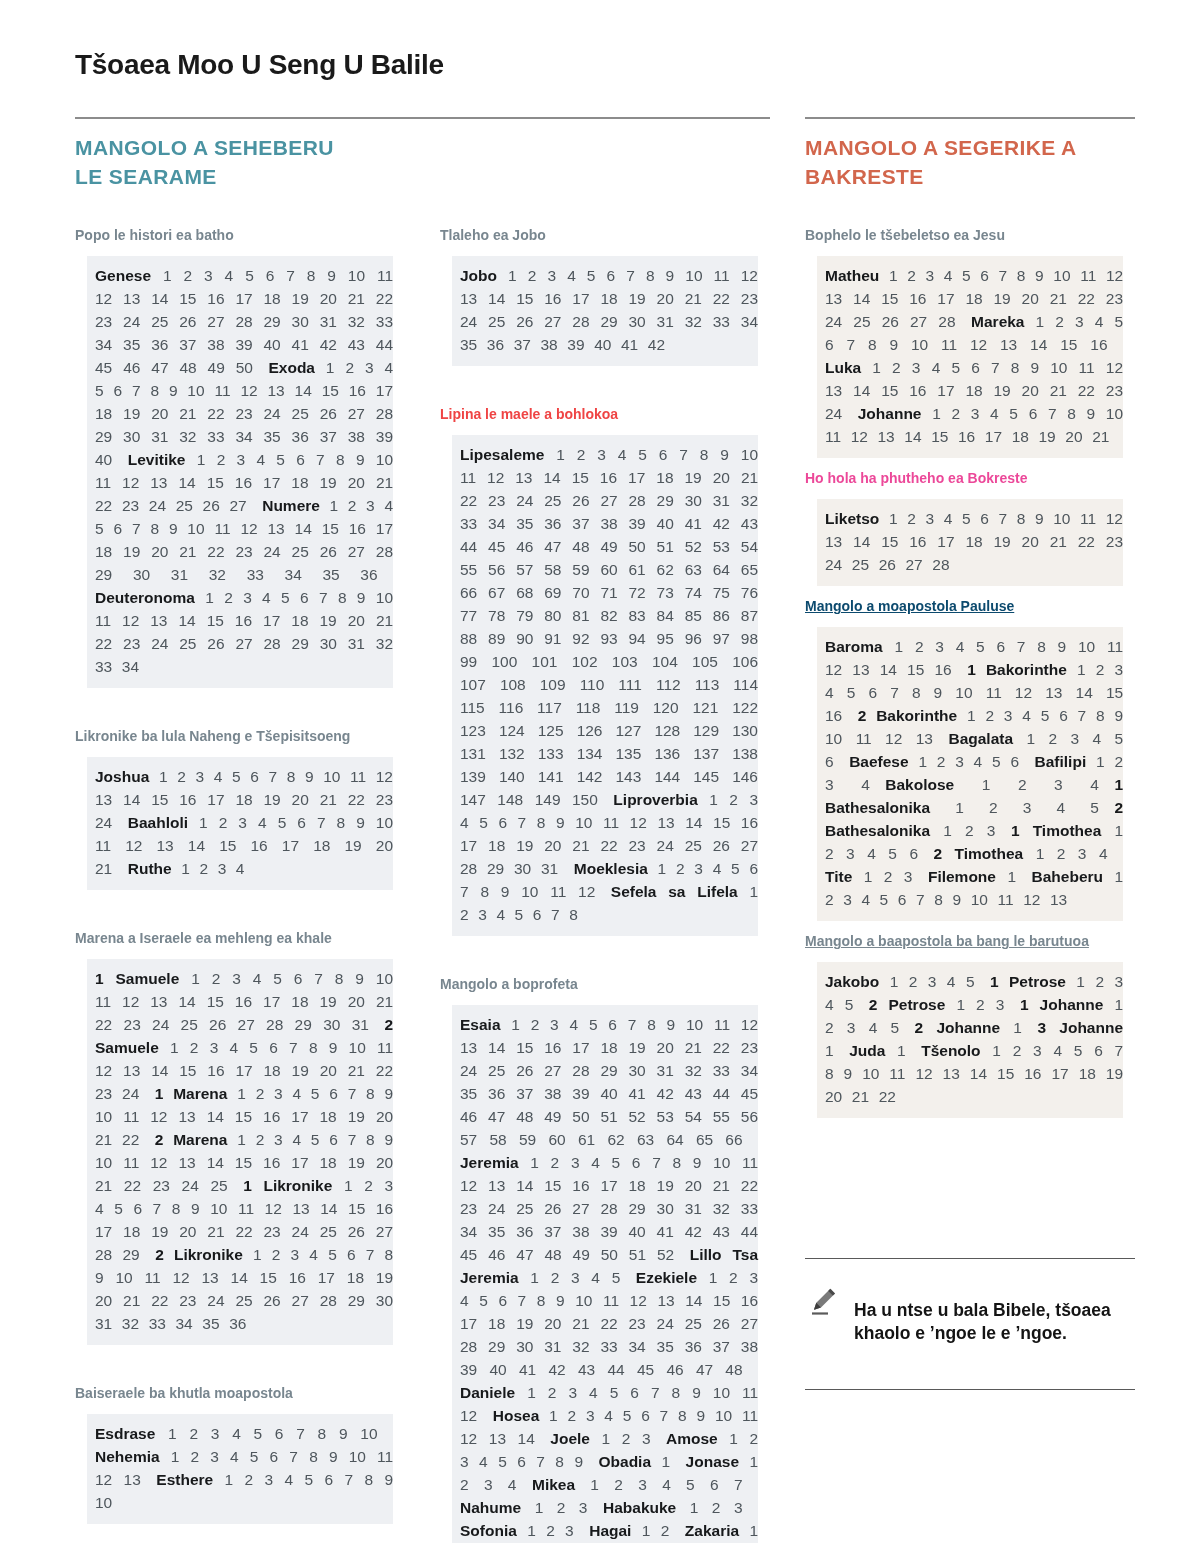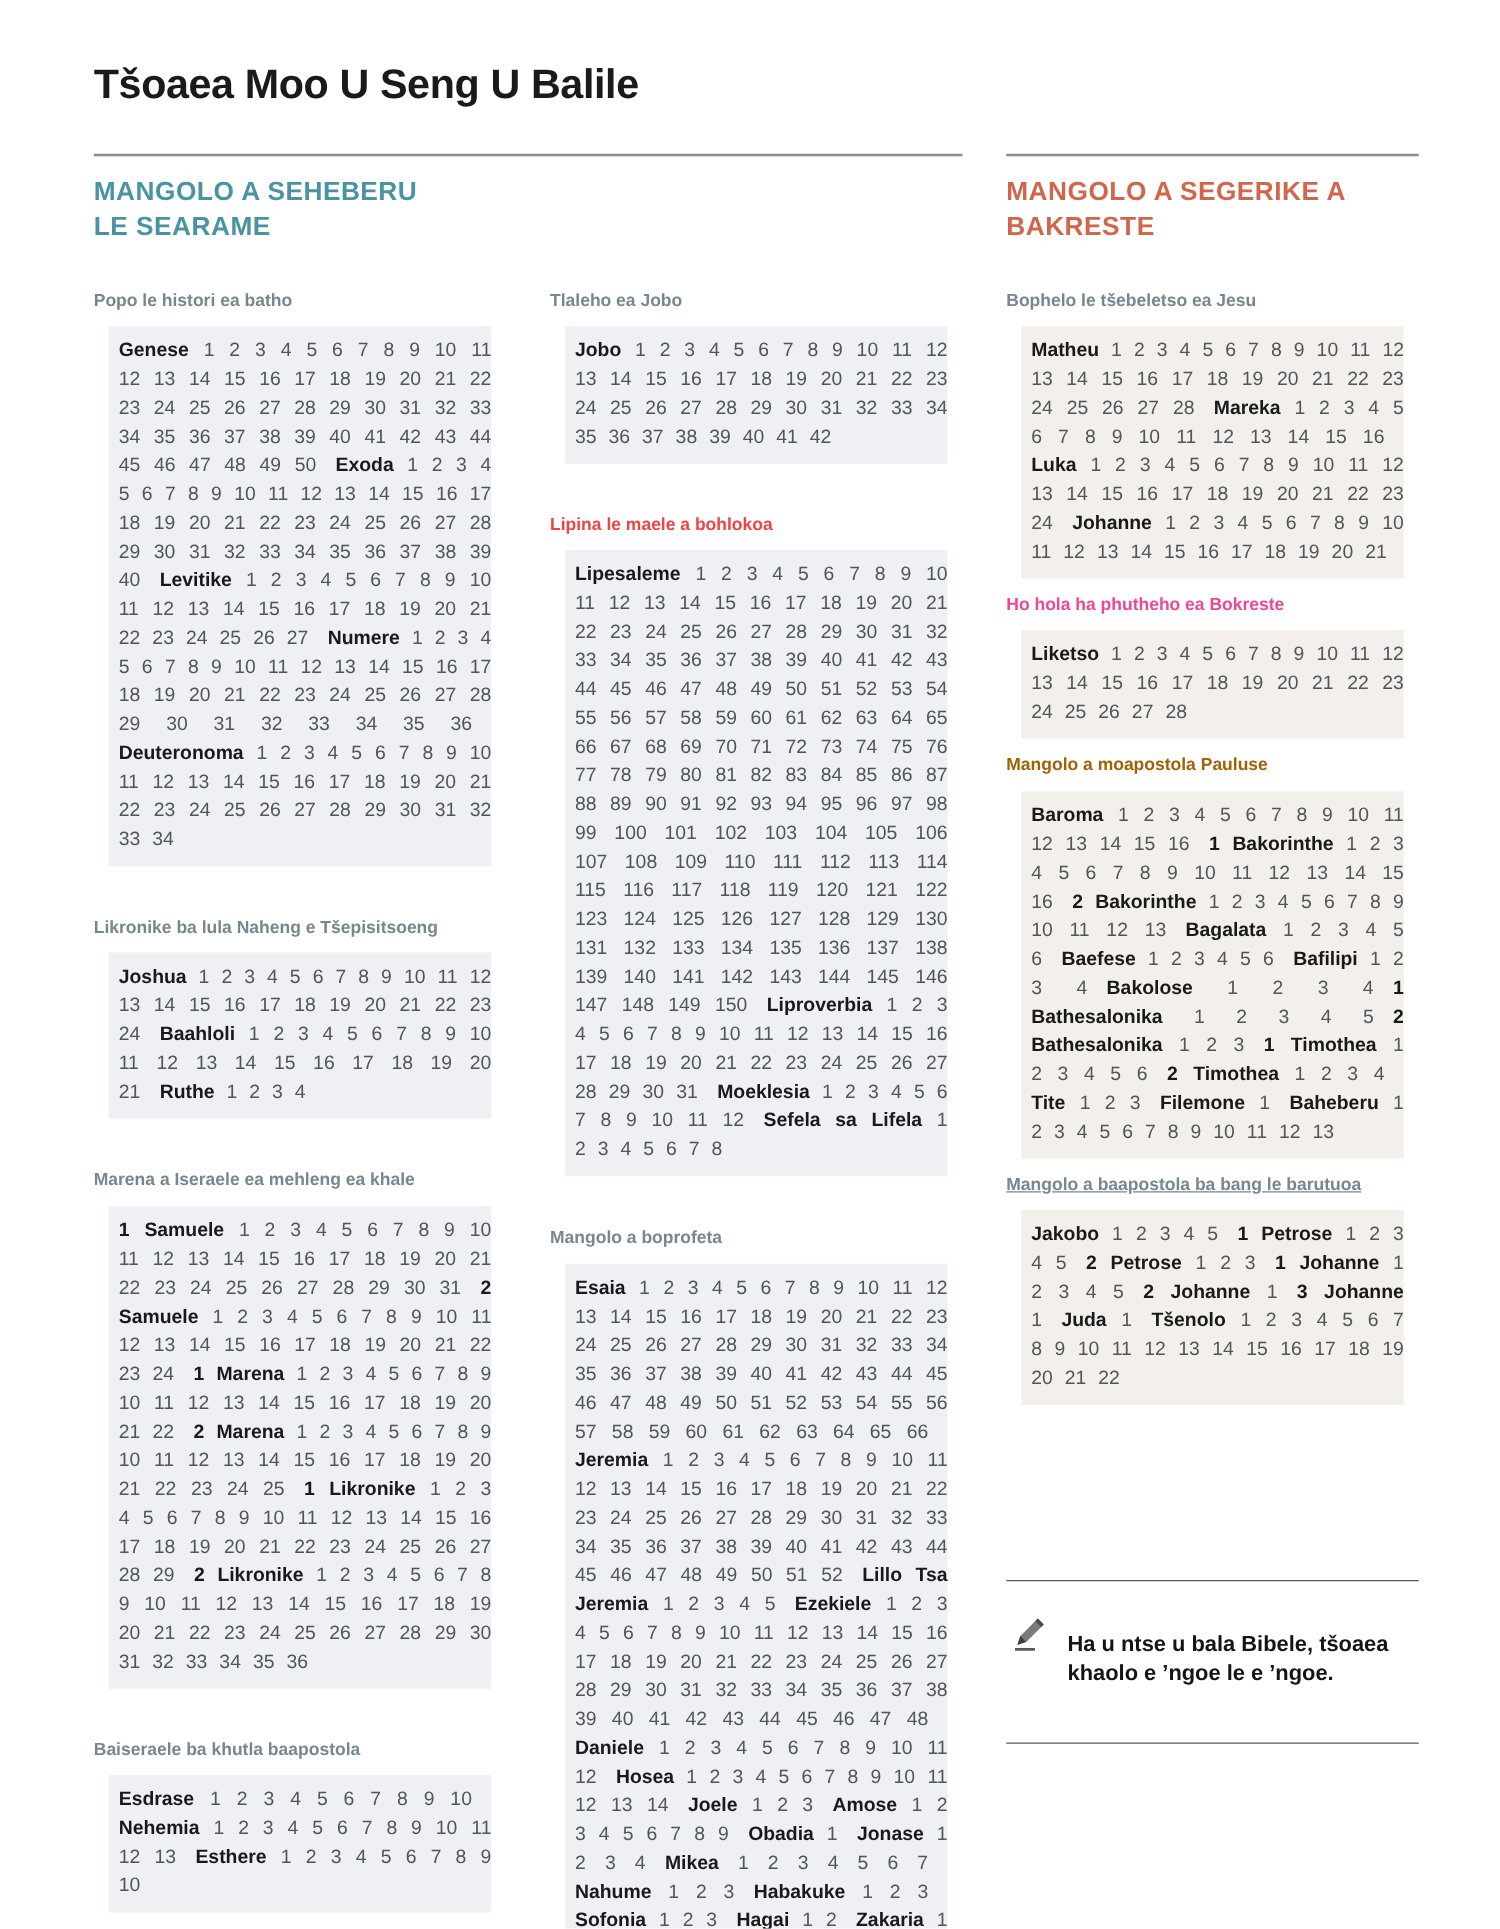--- a/index.html
+++ b/index.html
@@ -8,21 +8,21 @@
     position:relative;
     width:1200px;height:1543px;
     background:#ffffff;
     font-family:"Liberation Sans",sans-serif;
     overflow:hidden;
     box-sizing:border-box;
   }
   .page-title{
     margin:0 0 0 75px;
     padding-top:50px;
-    font-size:33px;
+    font-size:28px;
     font-weight:bold;
     letter-spacing:-0.3px;
     color:#1a1a1a;
     line-height:1.05;
   }
   .grid{
     margin:38px 0 0 75px;
     display:grid;
     grid-template-columns:330px 330px 330px;
     column-gap:35px;
@@ -108,21 +108,21 @@
         </section>
         <section>
           <h3 class="sec-head" style="color: rgb(120, 134, 143);">Likronike ba lula Naheng e Tšepisitsoeng</h3>
           <p class="chapters"><b>Joshua</b> <span class="num">1</span> <span class="num">2</span> <span class="num">3</span> <span class="num">4</span> <span class="num">5</span> <span class="num">6</span> <span class="num">7</span> <span class="num">8</span> <span class="num">9</span> <span class="num">10</span> <span class="num">11</span> <span class="num">12</span> <span class="num">13</span> <span class="num">14</span> <span class="num">15</span> <span class="num">16</span> <span class="num">17</span> <span class="num">18</span> <span class="num">19</span> <span class="num">20</span> <span class="num">21</span> <span class="num">22</span> <span class="num">23</span> <span class="num">24</span>  <b>Baahloli</b> <span class="num">1</span> <span class="num">2</span> <span class="num">3</span> <span class="num">4</span> <span class="num">5</span> <span class="num">6</span> <span class="num">7</span> <span class="num">8</span> <span class="num">9</span> <span class="num">10</span> <span class="num">11</span> <span class="num">12</span> <span class="num">13</span> <span class="num">14</span> <span class="num">15</span> <span class="num">16</span> <span class="num">17</span> <span class="num">18</span> <span class="num">19</span> <span class="num">20</span> <span class="num">21</span>  <b>Ruthe</b> <span class="num">1</span> <span class="num">2</span> <span class="num">3</span> <span class="num">4</span></p>
         </section>
         <section>
           <h3 class="sec-head" style="color: rgb(120, 134, 143);">Marena a Iseraele ea mehleng ea khale</h3>
           <p class="chapters"><b>1 Samuele</b> <span class="num">1</span> <span class="num">2</span> <span class="num">3</span> <span class="num">4</span> <span class="num">5</span> <span class="num">6</span> <span class="num">7</span> <span class="num">8</span> <span class="num">9</span> <span class="num">10</span> <span class="num">11</span> <span class="num">12</span> <span class="num">13</span> <span class="num">14</span> <span class="num">15</span> <span class="num">16</span> <span class="num">17</span> <span class="num">18</span> <span class="num">19</span> <span class="num">20</span> <span class="num">21</span> <span class="num">22</span> <span class="num">23</span> <span class="num">24</span> <span class="num">25</span> <span class="num">26</span> <span class="num">27</span> <span class="num">28</span> <span class="num">29</span> <span class="num">30</span> <span class="num">31</span>  <b>2 Samuele</b> <span class="num">1</span> <span class="num">2</span> <span class="num">3</span> <span class="num">4</span> <span class="num">5</span> <span class="num">6</span> <span class="num">7</span> <span class="num">8</span> <span class="num">9</span> <span class="num">10</span> <span class="num">11</span> <span class="num">12</span> <span class="num">13</span> <span class="num">14</span> <span class="num">15</span> <span class="num">16</span> <span class="num">17</span> <span class="num">18</span> <span class="num">19</span> <span class="num">20</span> <span class="num">21</span> <span class="num">22</span> <span class="num">23</span> <span class="num">24</span>  <b>1 Marena</b> <span class="num">1</span> <span class="num">2</span> <span class="num">3</span> <span class="num">4</span> <span class="num">5</span> <span class="num">6</span> <span class="num">7</span> <span class="num">8</span> <span class="num">9</span> <span class="num">10</span> <span class="num">11</span> <span class="num">12</span> <span class="num">13</span> <span class="num">14</span> <span class="num">15</span> <span class="num">16</span> <span class="num">17</span> <span class="num">18</span> <span class="num">19</span> <span class="num">20</span> <span class="num">21</span> <span class="num">22</span>  <b>2 Marena</b> <span class="num">1</span> <span class="num">2</span> <span class="num">3</span> <span class="num">4</span> <span class="num">5</span> <span class="num">6</span> <span class="num">7</span> <span class="num">8</span> <span class="num">9</span> <span class="num">10</span> <span class="num">11</span> <span class="num">12</span> <span class="num">13</span> <span class="num">14</span> <span class="num">15</span> <span class="num">16</span> <span class="num">17</span> <span class="num">18</span> <span class="num">19</span> <span class="num">20</span> <span class="num">21</span> <span class="num">22</span> <span class="num">23</span> <span class="num">24</span> <span class="num">25</span>  <b>1 Likronike</b> <span class="num">1</span> <span class="num">2</span> <span class="num">3</span> <span class="num">4</span> <span class="num">5</span> <span class="num">6</span> <span class="num">7</span> <span class="num">8</span> <span class="num">9</span> <span class="num">10</span> <span class="num">11</span> <span class="num">12</span> <span class="num">13</span> <span class="num">14</span> <span class="num">15</span> <span class="num">16</span> <span class="num">17</span> <span class="num">18</span> <span class="num">19</span> <span class="num">20</span> <span class="num">21</span> <span class="num">22</span> <span class="num">23</span> <span class="num">24</span> <span class="num">25</span> <span class="num">26</span> <span class="num">27</span> <span class="num">28</span> <span class="num">29</span>  <b>2 Likronike</b> <span class="num">1</span> <span class="num">2</span> <span class="num">3</span> <span class="num">4</span> <span class="num">5</span> <span class="num">6</span> <span class="num">7</span> <span class="num">8</span> <span class="num">9</span> <span class="num">10</span> <span class="num">11</span> <span class="num">12</span> <span class="num">13</span> <span class="num">14</span> <span class="num">15</span> <span class="num">16</span> <span class="num">17</span> <span class="num">18</span> <span class="num">19</span> <span class="num">20</span> <span class="num">21</span> <span class="num">22</span> <span class="num">23</span> <span class="num">24</span> <span class="num">25</span> <span class="num">26</span> <span class="num">27</span> <span class="num">28</span> <span class="num">29</span> <span class="num">30</span> <span class="num">31</span> <span class="num">32</span> <span class="num">33</span> <span class="num">34</span> <span class="num">35</span> <span class="num">36</span></p>
         </section>
         <section>
-          <h3 class="sec-head" style="color: rgb(120, 134, 143);">Baiseraele ba khutla baapostola</h3>
+          <h3 class="sec-head" style="color: rgb(120, 134, 143);">Baiseraele ba khutla moapostola</h3>
           <p class="chapters"><b>Esdrase</b> <span class="num">1</span> <span class="num">2</span> <span class="num">3</span> <span class="num">4</span> <span class="num">5</span> <span class="num">6</span> <span class="num">7</span> <span class="num">8</span> <span class="num">9</span> <span class="num">10</span>  <b>Nehemia</b> <span class="num">1</span> <span class="num">2</span> <span class="num">3</span> <span class="num">4</span> <span class="num">5</span> <span class="num">6</span> <span class="num">7</span> <span class="num">8</span> <span class="num">9</span> <span class="num">10</span> <span class="num">11</span> <span class="num">12</span> <span class="num">13</span>  <b>Esthere</b> <span class="num">1</span> <span class="num">2</span> <span class="num">3</span> <span class="num">4</span> <span class="num">5</span> <span class="num">6</span> <span class="num">7</span> <span class="num">8</span> <span class="num">9</span> <span class="num">10</span></p>
         </section>
       </div>
 
     <div class="col col-2">
         <section>
           <h3 class="sec-head" style="color: rgb(120, 134, 143);">Tlaleho ea Jobo</h3>
           <p class="chapters"><b>Jobo</b> <span class="num">1</span> <span class="num">2</span> <span class="num">3</span> <span class="num">4</span> <span class="num">5</span> <span class="num">6</span> <span class="num">7</span> <span class="num">8</span> <span class="num">9</span> <span class="num">10</span> <span class="num">11</span> <span class="num">12</span> <span class="num">13</span> <span class="num">14</span> <span class="num">15</span> <span class="num">16</span> <span class="num">17</span> <span class="num">18</span> <span class="num">19</span> <span class="num">20</span> <span class="num">21</span> <span class="num">22</span> <span class="num">23</span> <span class="num">24</span> <span class="num">25</span> <span class="num">26</span> <span class="num">27</span> <span class="num">28</span> <span class="num">29</span> <span class="num">30</span> <span class="num">31</span> <span class="num">32</span> <span class="num">33</span> <span class="num">34</span> <span class="num">35</span> <span class="num">36</span> <span class="num">37</span> <span class="num">38</span> <span class="num">39</span> <span class="num">40</span> <span class="num">41</span> <span class="num">42</span></p>
         </section>
         <section>
@@ -139,21 +139,21 @@
       <div>
           <section>
             <h3 class="sec-head" style="color: rgb(120, 134, 143);">Bophelo le tšebeletso ea Jesu</h3>
             <p class="chapters"><b>Matheu</b> <span class="num">1</span> <span class="num">2</span> <span class="num">3</span> <span class="num">4</span> <span class="num">5</span> <span class="num">6</span> <span class="num">7</span> <span class="num">8</span> <span class="num">9</span> <span class="num">10</span> <span class="num">11</span> <span class="num">12</span> <span class="num">13</span> <span class="num">14</span> <span class="num">15</span> <span class="num">16</span> <span class="num">17</span> <span class="num">18</span> <span class="num">19</span> <span class="num">20</span> <span class="num">21</span> <span class="num">22</span> <span class="num">23</span> <span class="num">24</span> <span class="num">25</span> <span class="num">26</span> <span class="num">27</span> <span class="num">28</span>  <b>Mareka</b> <span class="num">1</span> <span class="num">2</span> <span class="num">3</span> <span class="num">4</span> <span class="num">5</span> <span class="num">6</span> <span class="num">7</span> <span class="num">8</span> <span class="num">9</span> <span class="num">10</span> <span class="num">11</span> <span class="num">12</span> <span class="num">13</span> <span class="num">14</span> <span class="num">15</span> <span class="num">16</span>  <b>Luka</b> <span class="num">1</span> <span class="num">2</span> <span class="num">3</span> <span class="num">4</span> <span class="num">5</span> <span class="num">6</span> <span class="num">7</span> <span class="num">8</span> <span class="num">9</span> <span class="num">10</span> <span class="num">11</span> <span class="num">12</span> <span class="num">13</span> <span class="num">14</span> <span class="num">15</span> <span class="num">16</span> <span class="num">17</span> <span class="num">18</span> <span class="num">19</span> <span class="num">20</span> <span class="num">21</span> <span class="num">22</span> <span class="num">23</span> <span class="num">24</span>  <b>Johanne</b> <span class="num">1</span> <span class="num">2</span> <span class="num">3</span> <span class="num">4</span> <span class="num">5</span> <span class="num">6</span> <span class="num">7</span> <span class="num">8</span> <span class="num">9</span> <span class="num">10</span> <span class="num">11</span> <span class="num">12</span> <span class="num">13</span> <span class="num">14</span> <span class="num">15</span> <span class="num">16</span> <span class="num">17</span> <span class="num">18</span> <span class="num">19</span> <span class="num">20</span> <span class="num">21</span></p>
           </section>
           <section>
             <h3 class="sec-head" style="color: #ec4899;">Ho hola ha phutheho ea Bokreste</h3>
             <p class="chapters"><b>Liketso</b> <span class="num">1</span> <span class="num">2</span> <span class="num">3</span> <span class="num">4</span> <span class="num">5</span> <span class="num">6</span> <span class="num">7</span> <span class="num">8</span> <span class="num">9</span> <span class="num">10</span> <span class="num">11</span> <span class="num">12</span> <span class="num">13</span> <span class="num">14</span> <span class="num">15</span> <span class="num">16</span> <span class="num">17</span> <span class="num">18</span> <span class="num">19</span> <span class="num">20</span> <span class="num">21</span> <span class="num">22</span> <span class="num">23</span> <span class="num">24</span> <span class="num">25</span> <span class="num">26</span> <span class="num">27</span> <span class="num">28</span></p>
           </section>
           <section>
-            <h3 class="sec-head" style="color: #a16207;">Mangolo a moapostola Pauluse</h3>
+            <h3 class="sec-head" style="color: #0c4a6e; text-decoration: underline;">Mangolo a moapostola Pauluse</h3>
             <p class="chapters"><b>Baroma</b> <span class="num">1</span> <span class="num">2</span> <span class="num">3</span> <span class="num">4</span> <span class="num">5</span> <span class="num">6</span> <span class="num">7</span> <span class="num">8</span> <span class="num">9</span> <span class="num">10</span> <span class="num">11</span> <span class="num">12</span> <span class="num">13</span> <span class="num">14</span> <span class="num">15</span> <span class="num">16</span>  <b>1 Bakorinthe</b> <span class="num">1</span> <span class="num">2</span> <span class="num">3</span> <span class="num">4</span> <span class="num">5</span> <span class="num">6</span> <span class="num">7</span> <span class="num">8</span> <span class="num">9</span> <span class="num">10</span> <span class="num">11</span> <span class="num">12</span> <span class="num">13</span> <span class="num">14</span> <span class="num">15</span> <span class="num">16</span>  <b>2 Bakorinthe</b> <span class="num">1</span> <span class="num">2</span> <span class="num">3</span> <span class="num">4</span> <span class="num">5</span> <span class="num">6</span> <span class="num">7</span> <span class="num">8</span> <span class="num">9</span> <span class="num">10</span> <span class="num">11</span> <span class="num">12</span> <span class="num">13</span>  <b>Bagalata</b> <span class="num">1</span> <span class="num">2</span> <span class="num">3</span> <span class="num">4</span> <span class="num">5</span> <span class="num">6</span>  <b>Baefese</b> <span class="num">1</span> <span class="num">2</span> <span class="num">3</span> <span class="num">4</span> <span class="num">5</span> <span class="num">6</span>  <b>Bafilipi</b> <span class="num">1</span> <span class="num">2</span> <span class="num">3</span> <span class="num">4</span>  <b>Bakolose</b> <span class="num">1</span> <span class="num">2</span> <span class="num">3</span> <span class="num">4</span>  <b>1 Bathesalonika</b> <span class="num">1</span> <span class="num">2</span> <span class="num">3</span> <span class="num">4</span> <span class="num">5</span>  <b>2 Bathesalonika</b> <span class="num">1</span> <span class="num">2</span> <span class="num">3</span>  <b>1 Timothea</b> <span class="num">1</span> <span class="num">2</span> <span class="num">3</span> <span class="num">4</span> <span class="num">5</span> <span class="num">6</span>  <b>2 Timothea</b> <span class="num">1</span> <span class="num">2</span> <span class="num">3</span> <span class="num">4</span>  <b>Tite</b> <span class="num">1</span> <span class="num">2</span> <span class="num">3</span>  <b>Filemone</b> <span class="num">1</span>  <b>Baheberu</b> <span class="num">1</span> <span class="num">2</span> <span class="num">3</span> <span class="num">4</span> <span class="num">5</span> <span class="num">6</span> <span class="num">7</span> <span class="num">8</span> <span class="num">9</span> <span class="num">10</span> <span class="num">11</span> <span class="num">12</span> <span class="num">13</span></p>
           </section>
           <section>
             <h3 class="sec-head" style="color: rgb(120, 134, 143); text-decoration: underline;">Mangolo a baapostola ba bang le barutuoa</h3>
             <p class="chapters"><b>Jakobo</b> <span class="num">1</span> <span class="num">2</span> <span class="num">3</span> <span class="num">4</span> <span class="num">5</span>  <b>1 Petrose</b> <span class="num">1</span> <span class="num">2</span> <span class="num">3</span> <span class="num">4</span> <span class="num">5</span>  <b>2 Petrose</b> <span class="num">1</span> <span class="num">2</span> <span class="num">3</span>  <b>1 Johanne</b> <span class="num">1</span> <span class="num">2</span> <span class="num">3</span> <span class="num">4</span> <span class="num">5</span>  <b>2 Johanne</b> <span class="num">1</span>  <b>3 Johanne</b> <span class="num">1</span>  <b>Juda</b> <span class="num">1</span>  <b>Tšenolo</b> <span class="num">1</span> <span class="num">2</span> <span class="num">3</span> <span class="num">4</span> <span class="num">5</span> <span class="num">6</span> <span class="num">7</span> <span class="num">8</span> <span class="num">9</span> <span class="num">10</span> <span class="num">11</span> <span class="num">12</span> <span class="num">13</span> <span class="num">14</span> <span class="num">15</span> <span class="num">16</span> <span class="num">17</span> <span class="num">18</span> <span class="num">19</span> <span class="num">20</span> <span class="num">21</span> <span class="num">22</span></p>
           </section>
         </div>
 
       <aside class="note">
         <svg class="pencil" width="34" height="34" viewBox="0 0 34 34" aria-hidden="true">

